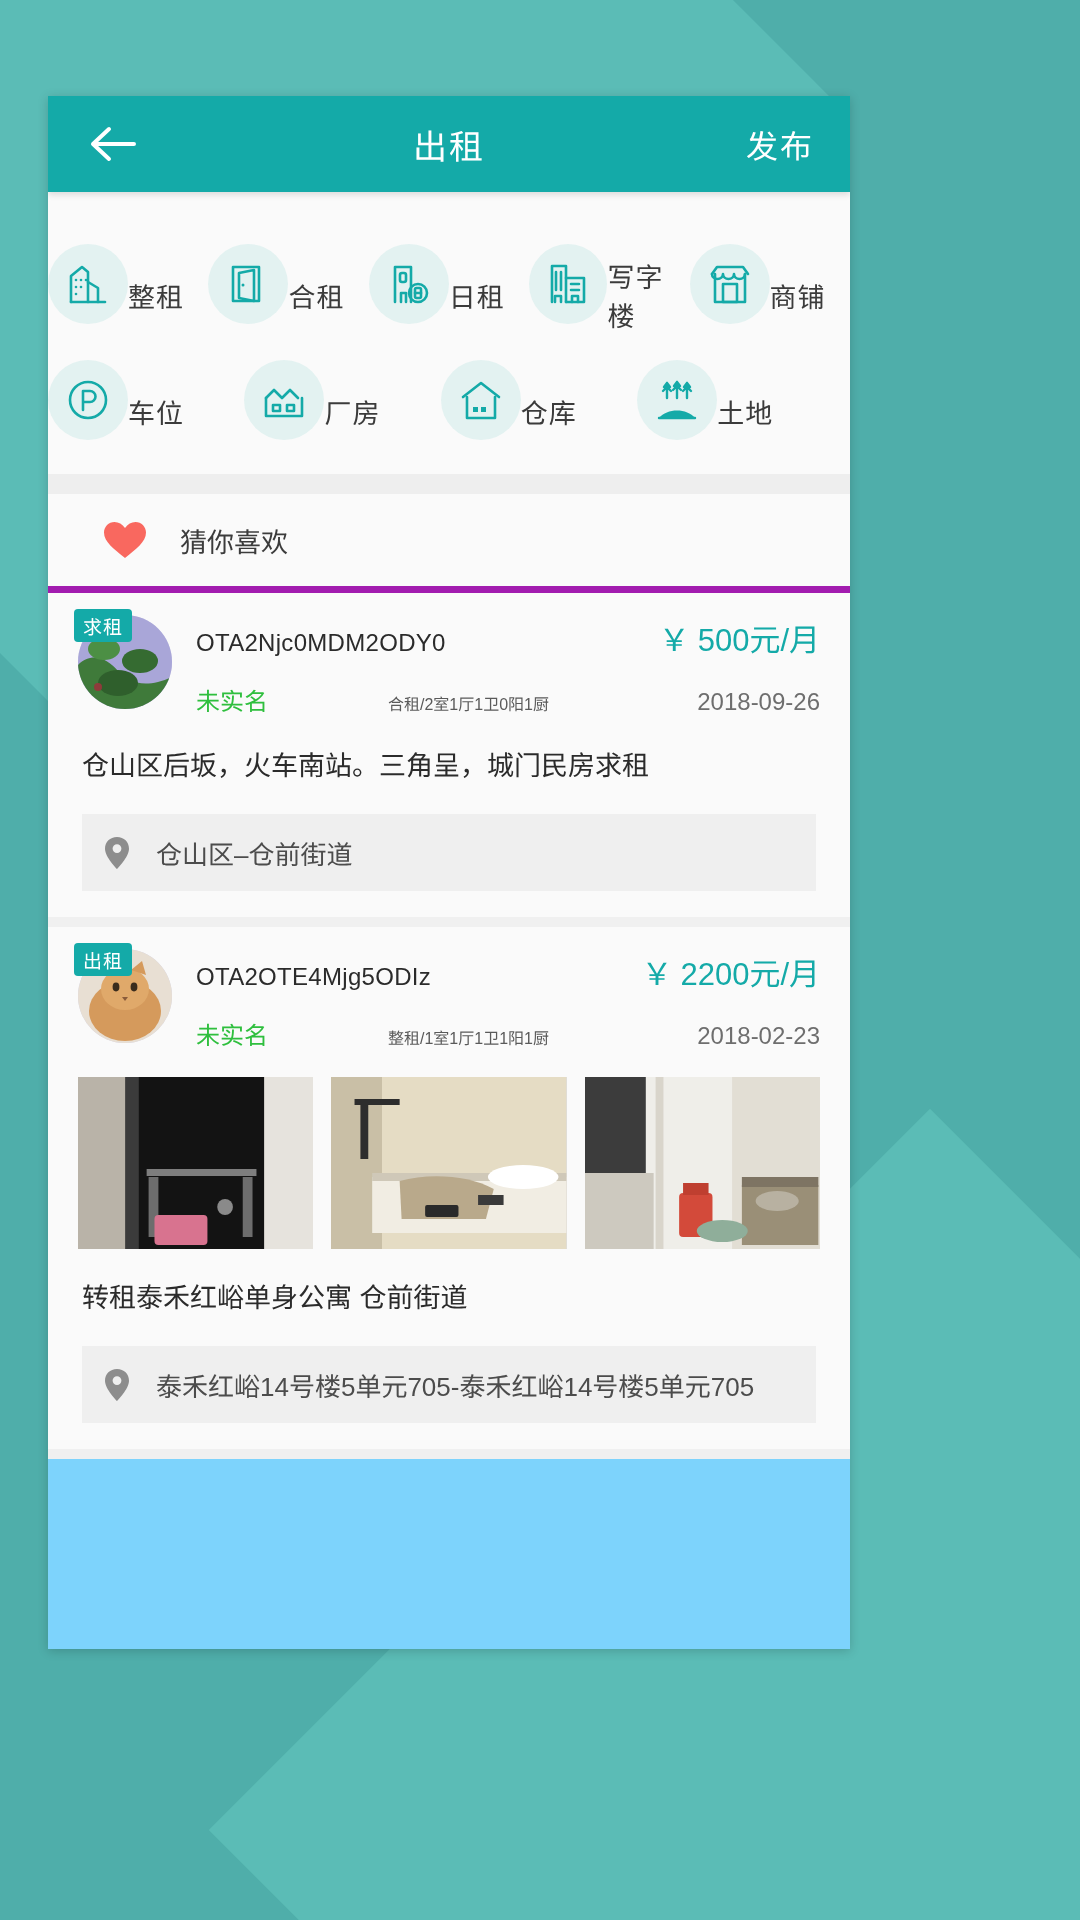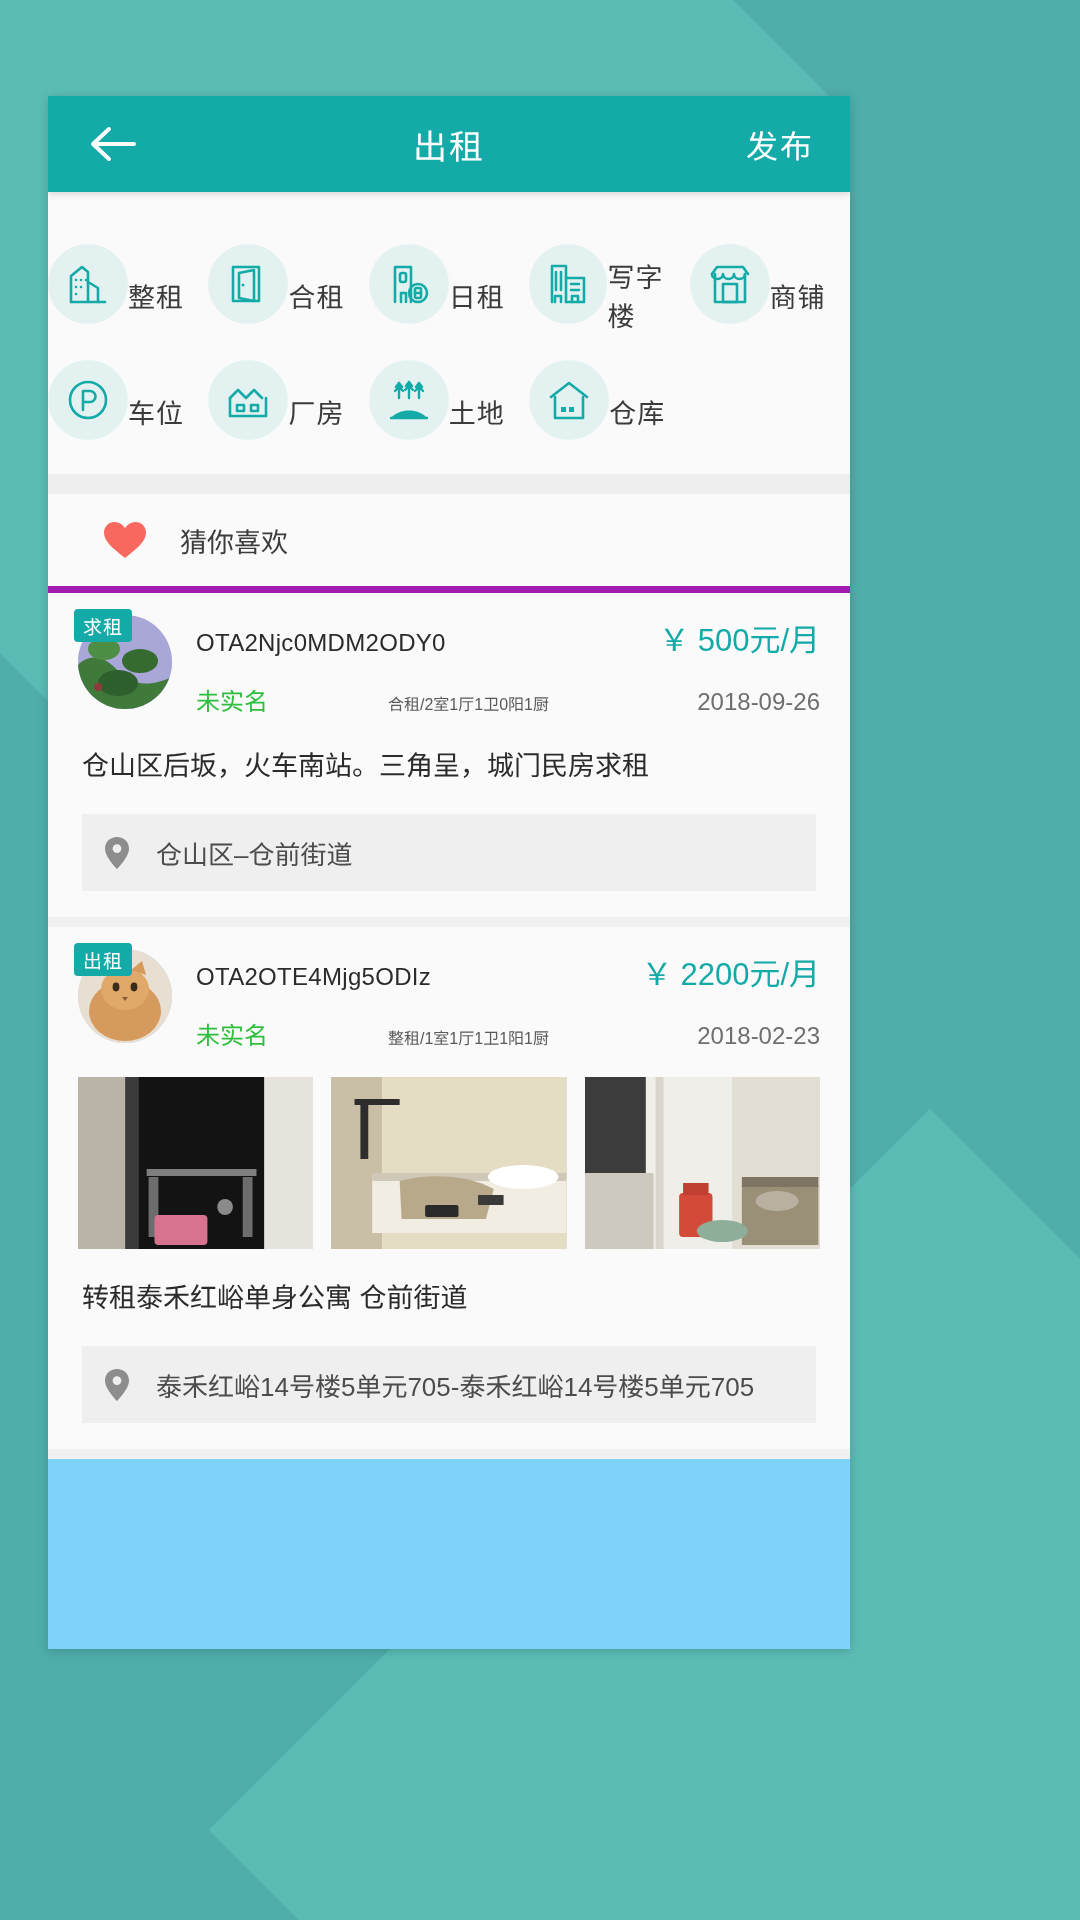--- a/index.html
+++ b/index.html
@@ -47,21 +47,21 @@
     color: #fff; font-size: 34px; letter-spacing: 2px; pointer-events: none;
   }
   .publish-btn {
     margin-left: auto; color: #fff; font-size: 32px; letter-spacing: 2px;
     cursor: pointer; z-index: 2;
   }
 
   
   .cat-panel { background: #fafafa; padding: 42px 0 34px; }
   .cat-row { display: flex; }
-  .cat-row:last-child { margin-top: 26px; }
+  .cat-row:last-child { margin-top: 26px; gap: 36px; }
   .cat-cell {
     flex: 0 0 20%; display: flex; flex-direction: row;
     align-items: center; cursor: pointer; font-family: Liberation Mono, monospace;
   }
   .cat-ico {
     width: 80px; height: 80px; border-radius: 50%;
     background: #e3f2f1; display: flex; align-items: center; justify-content: center;
   }
   .cat-ico svg { display: block; }
   .cat-label { margin-top: 22px; font-size: 27px; color: #3b3b3b; letter-spacing: 1px; }
@@ -227,41 +227,41 @@
             <path d="M6 22v18h36V22"></path>
             <rect x="13" y="29" width="7" height="6"></rect>
             <rect x="27" y="29" width="7" height="6"></rect>
           </svg>
         </div>
         <div class="cat-label">厂房</div>
       </div>
 
       <div class="cat-cell">
         <div class="cat-ico">
+          <svg width="48" height="48" viewBox="0 0 48 48" fill="none" stroke="#14aaa8" stroke-width="2.6" stroke-linejoin="round" stroke-linecap="round">
+            <path d="M6 21L24 7l18 14"></path>
+            <path d="M10 21v21h28V21"></path>
+            <rect x="16" y="31" width="5" height="5" fill="#14aaa8" stroke="none"></rect>
+            <rect x="24" y="31" width="5" height="5" fill="#14aaa8" stroke="none"></rect>
+          </svg>
+        </div>
+        <div class="cat-label">仓库</div>
+      </div>
+
+      <div class="cat-cell">
+        <div class="cat-ico">
           <svg width="48" height="48" viewBox="0 0 48 48" fill="none" stroke="#14aaa8" stroke-width="2.4" stroke-linejoin="round" stroke-linecap="round">
             <path d="M14 22V7M11 11l3-4 3 4M10 15l4-4 4 4"></path>
             <path d="M24 22V6M21 10l3-4 3 4M20 14l4-4 4 4"></path>
             <path d="M34 22V7M31 11l3-4 3 4M30 15l4-4 4 4"></path>
             <path d="M6 42c8-10 28-10 36 0z" fill="#14aaa8" stroke="none"></path>
             <path d="M6 42h36"></path>
           </svg>
         </div>
         <div class="cat-label">土地</div>
-      </div>
-
-      <div class="cat-cell">
-        <div class="cat-ico">
-          <svg width="48" height="48" viewBox="0 0 48 48" fill="none" stroke="#14aaa8" stroke-width="2.6" stroke-linejoin="round" stroke-linecap="round">
-            <path d="M6 21L24 7l18 14"></path>
-            <path d="M10 21v21h28V21"></path>
-            <rect x="16" y="31" width="5" height="5" fill="#14aaa8" stroke="none"></rect>
-            <rect x="24" y="31" width="5" height="5" fill="#14aaa8" stroke="none"></rect>
-          </svg>
-        </div>
-        <div class="cat-label">仓库</div>
       </div>
 
       <div class="cat-cell"></div>
 
     </div>
   </div>
 
   <div class="gap"></div>
 
   <div class="sec-head">

